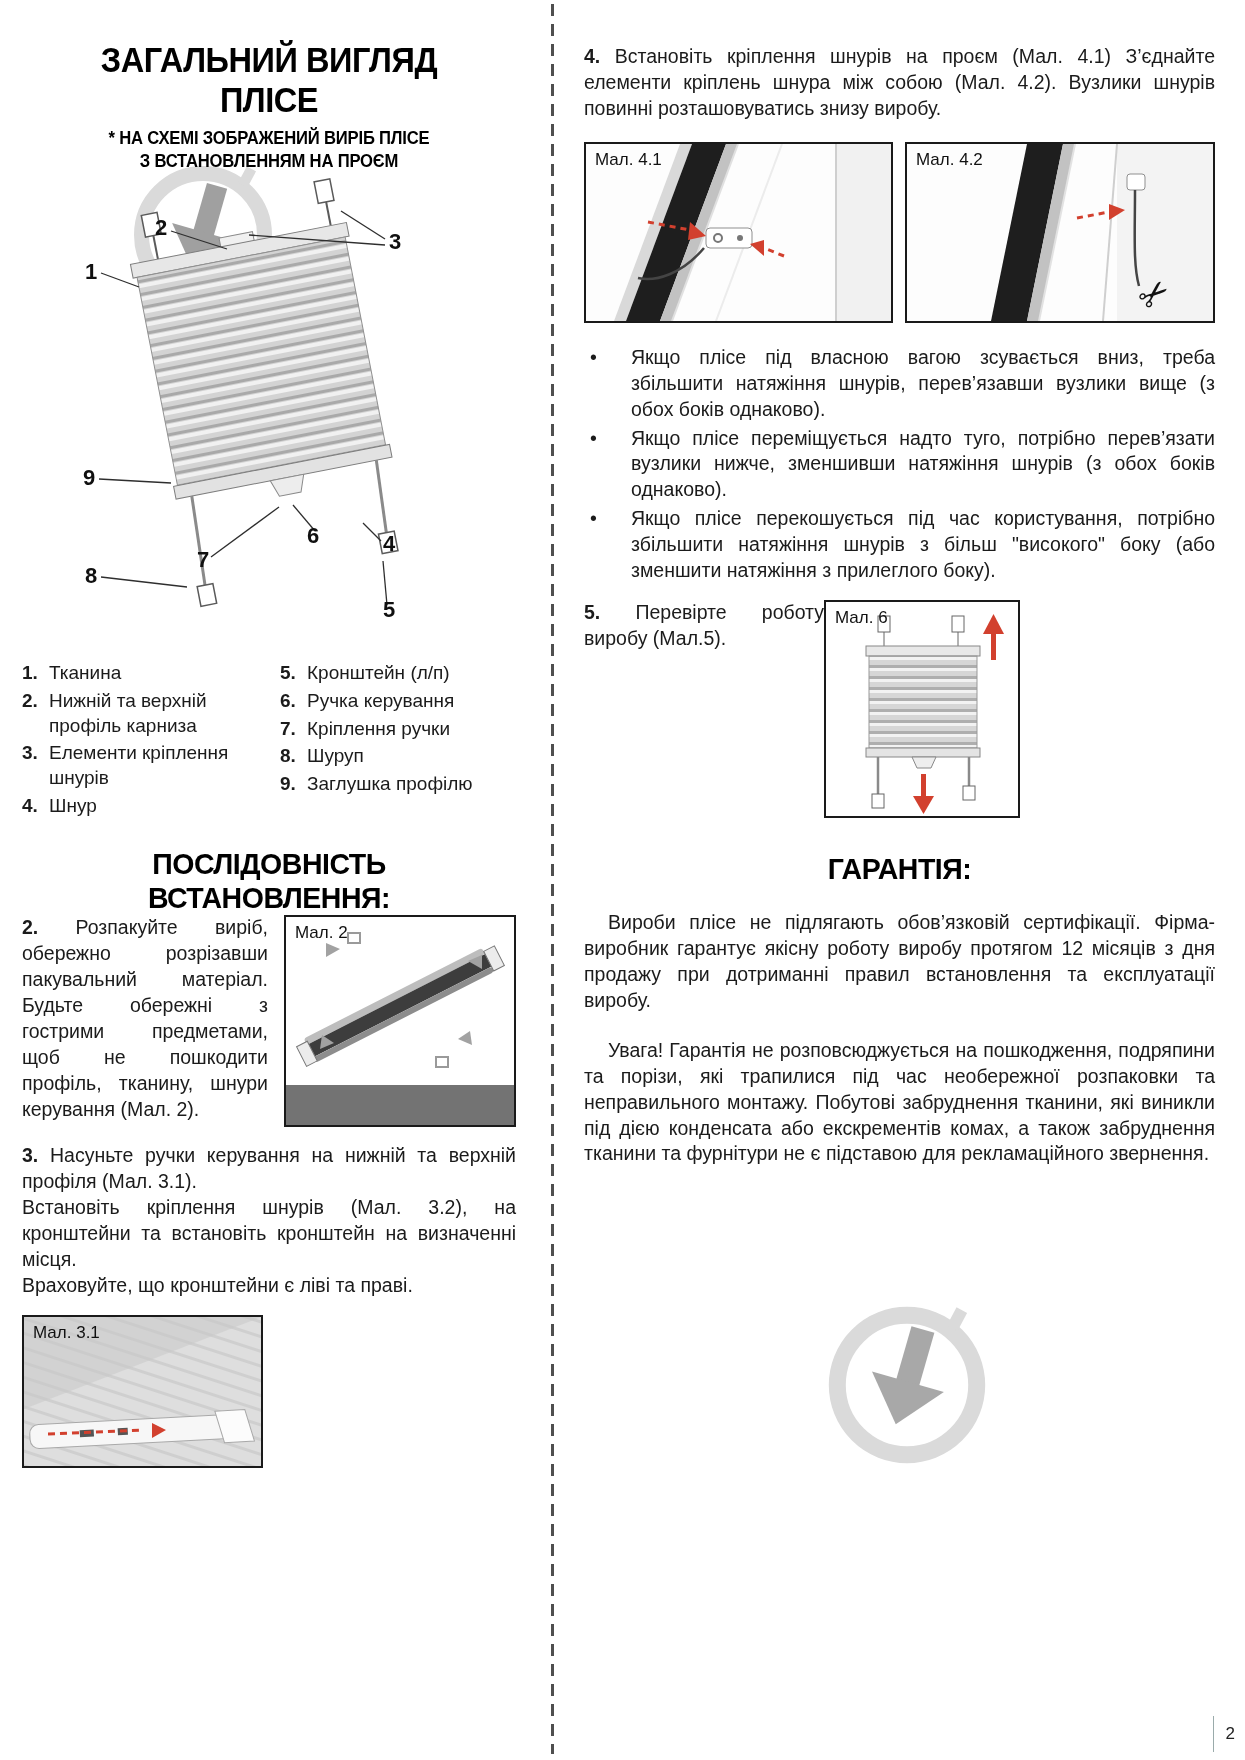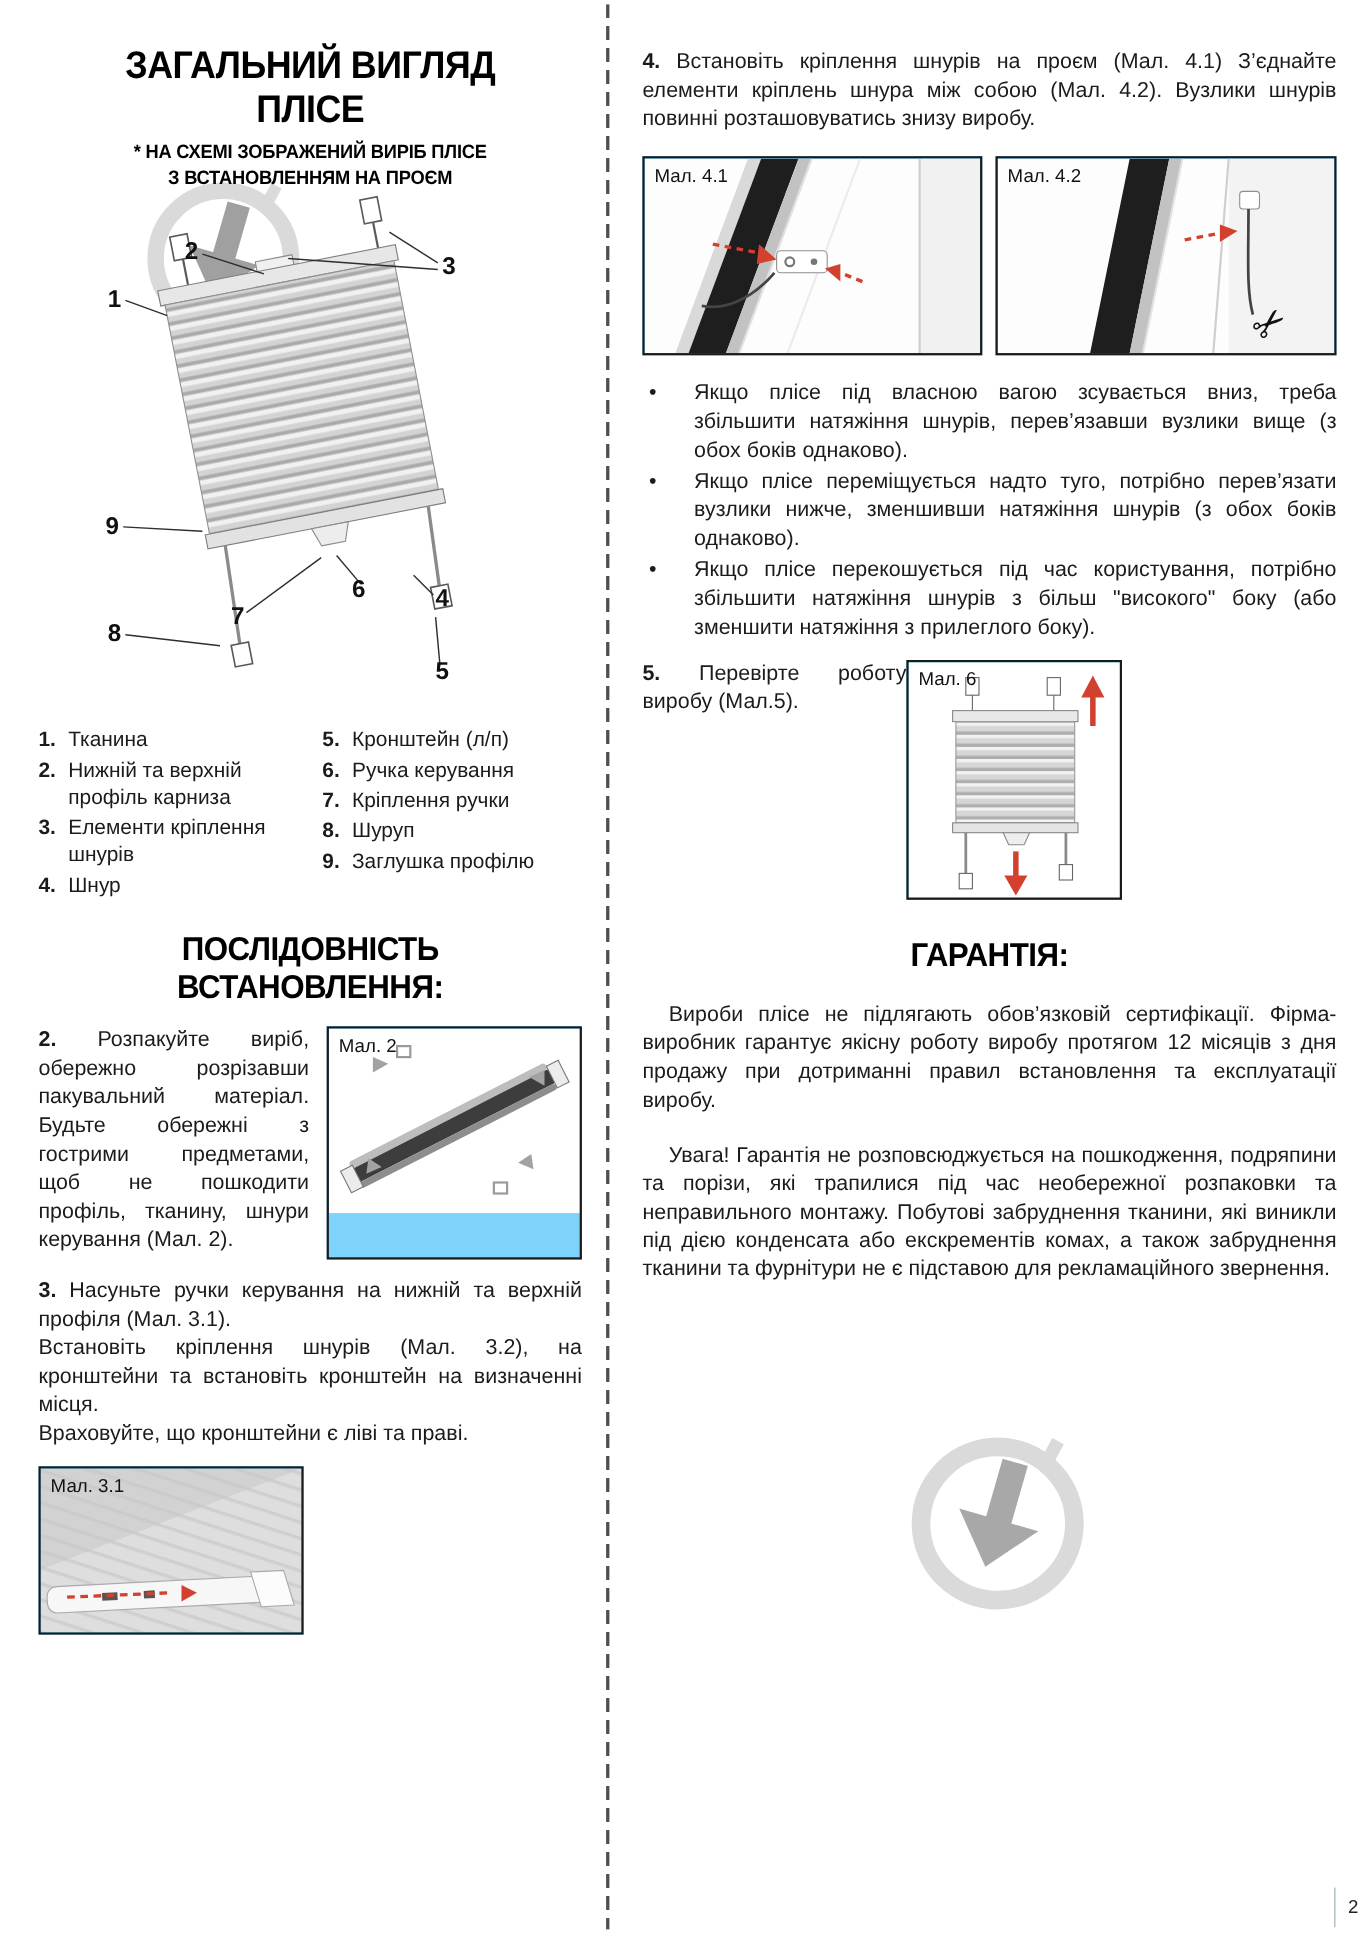--- a/index.html
+++ b/index.html
@@ -5,41 +5,41 @@
   *{margin:0;padding:0;box-sizing:border-box}
   html,body{width:1245px;height:1760px}
   body{font-family:"Liberation Sans",sans-serif;background:#fff;color:#1b1b1b}
   .page{position:relative;width:1245px;height:1760px;background:#fff;overflow:hidden}
   .divider{position:absolute;left:551px;top:4px;height:1750px;width:3px;z-index:1;
     background:repeating-linear-gradient(to bottom,#4f4f4f 0 12px,transparent 12px 20px)}
   .watermark{position:absolute;z-index:0;pointer-events:none}
   .wm-top{left:128px;top:160px}
   .wm-bottom{left:822px;top:1300px}
   .col{position:absolute;top:0;z-index:2}
-  .col-left{left:35px;width:494px}
+  .col-left{left:22px;width:494px}
   .col-right{left:584px;width:631px}
   .doc-title{margin-top:40px;font-size:35px;line-height:1.13;font-weight:bold;color:#000;
     text-align:center;letter-spacing:-.5px;transform:scaleX(.93)}
   .subtitle{margin-top:8px;font-size:17.5px;line-height:1.32;font-weight:bold;color:#000;
     text-align:center;letter-spacing:-.2px;transform:scaleX(.95)}
   .diagram{position:relative;height:474px;margin-top:2px}
   .diagram svg.main{display:block;margin:0 auto}
   .legend{display:flex;margin-top:12px;font-size:19px;line-height:1.3}
   .legend-col-a{width:250px}
   .legend-col-b{flex:1;padding-left:8px}
   .legend-item{display:flex;margin-bottom:3px}
   .legend-num{font-weight:bold;flex:none;width:27px}
   .legend-text{flex:1}
   .section-heading{margin-top:26px;font-size:30px;font-weight:bold;color:#000;text-align:center;
     letter-spacing:-.5px;transform:scaleX(.95)}
   .body-text{font-size:19.5px;line-height:1.33;text-align:justify}
   .step-num{font-weight:bold}
-  .step2-row{display:flex;gap:16px;margin-top:18px}
+  .step2-row{display:flex;gap:16px;}
   .step2-text{flex:1}
-  .figbox{border:2px solid #1a1a1a;position:relative;background:#7dd3fc;flex:none;overflow:hidden}
+  .figbox{border:2px solid #1a1a1a;position:relative;background:#737373;flex:none;overflow:hidden}
   .fig-label{position:absolute;top:6px;left:9px;font-size:17px;color:#111;z-index:3}
   .fig2{width:232px;height:212px}
   .step3-block{margin-top:16px}
   .step3-block p{margin:0}
   .figrow3{display:flex;margin-top:16px}
   .fig31,.fig32{width:241px;height:153px}
   .step4{margin-top:44px}
   .figrow4{display:flex;gap:12px;margin-top:20px}
   .fig41{width:309px;height:181px}
   .fig42{width:310px;height:181px}

